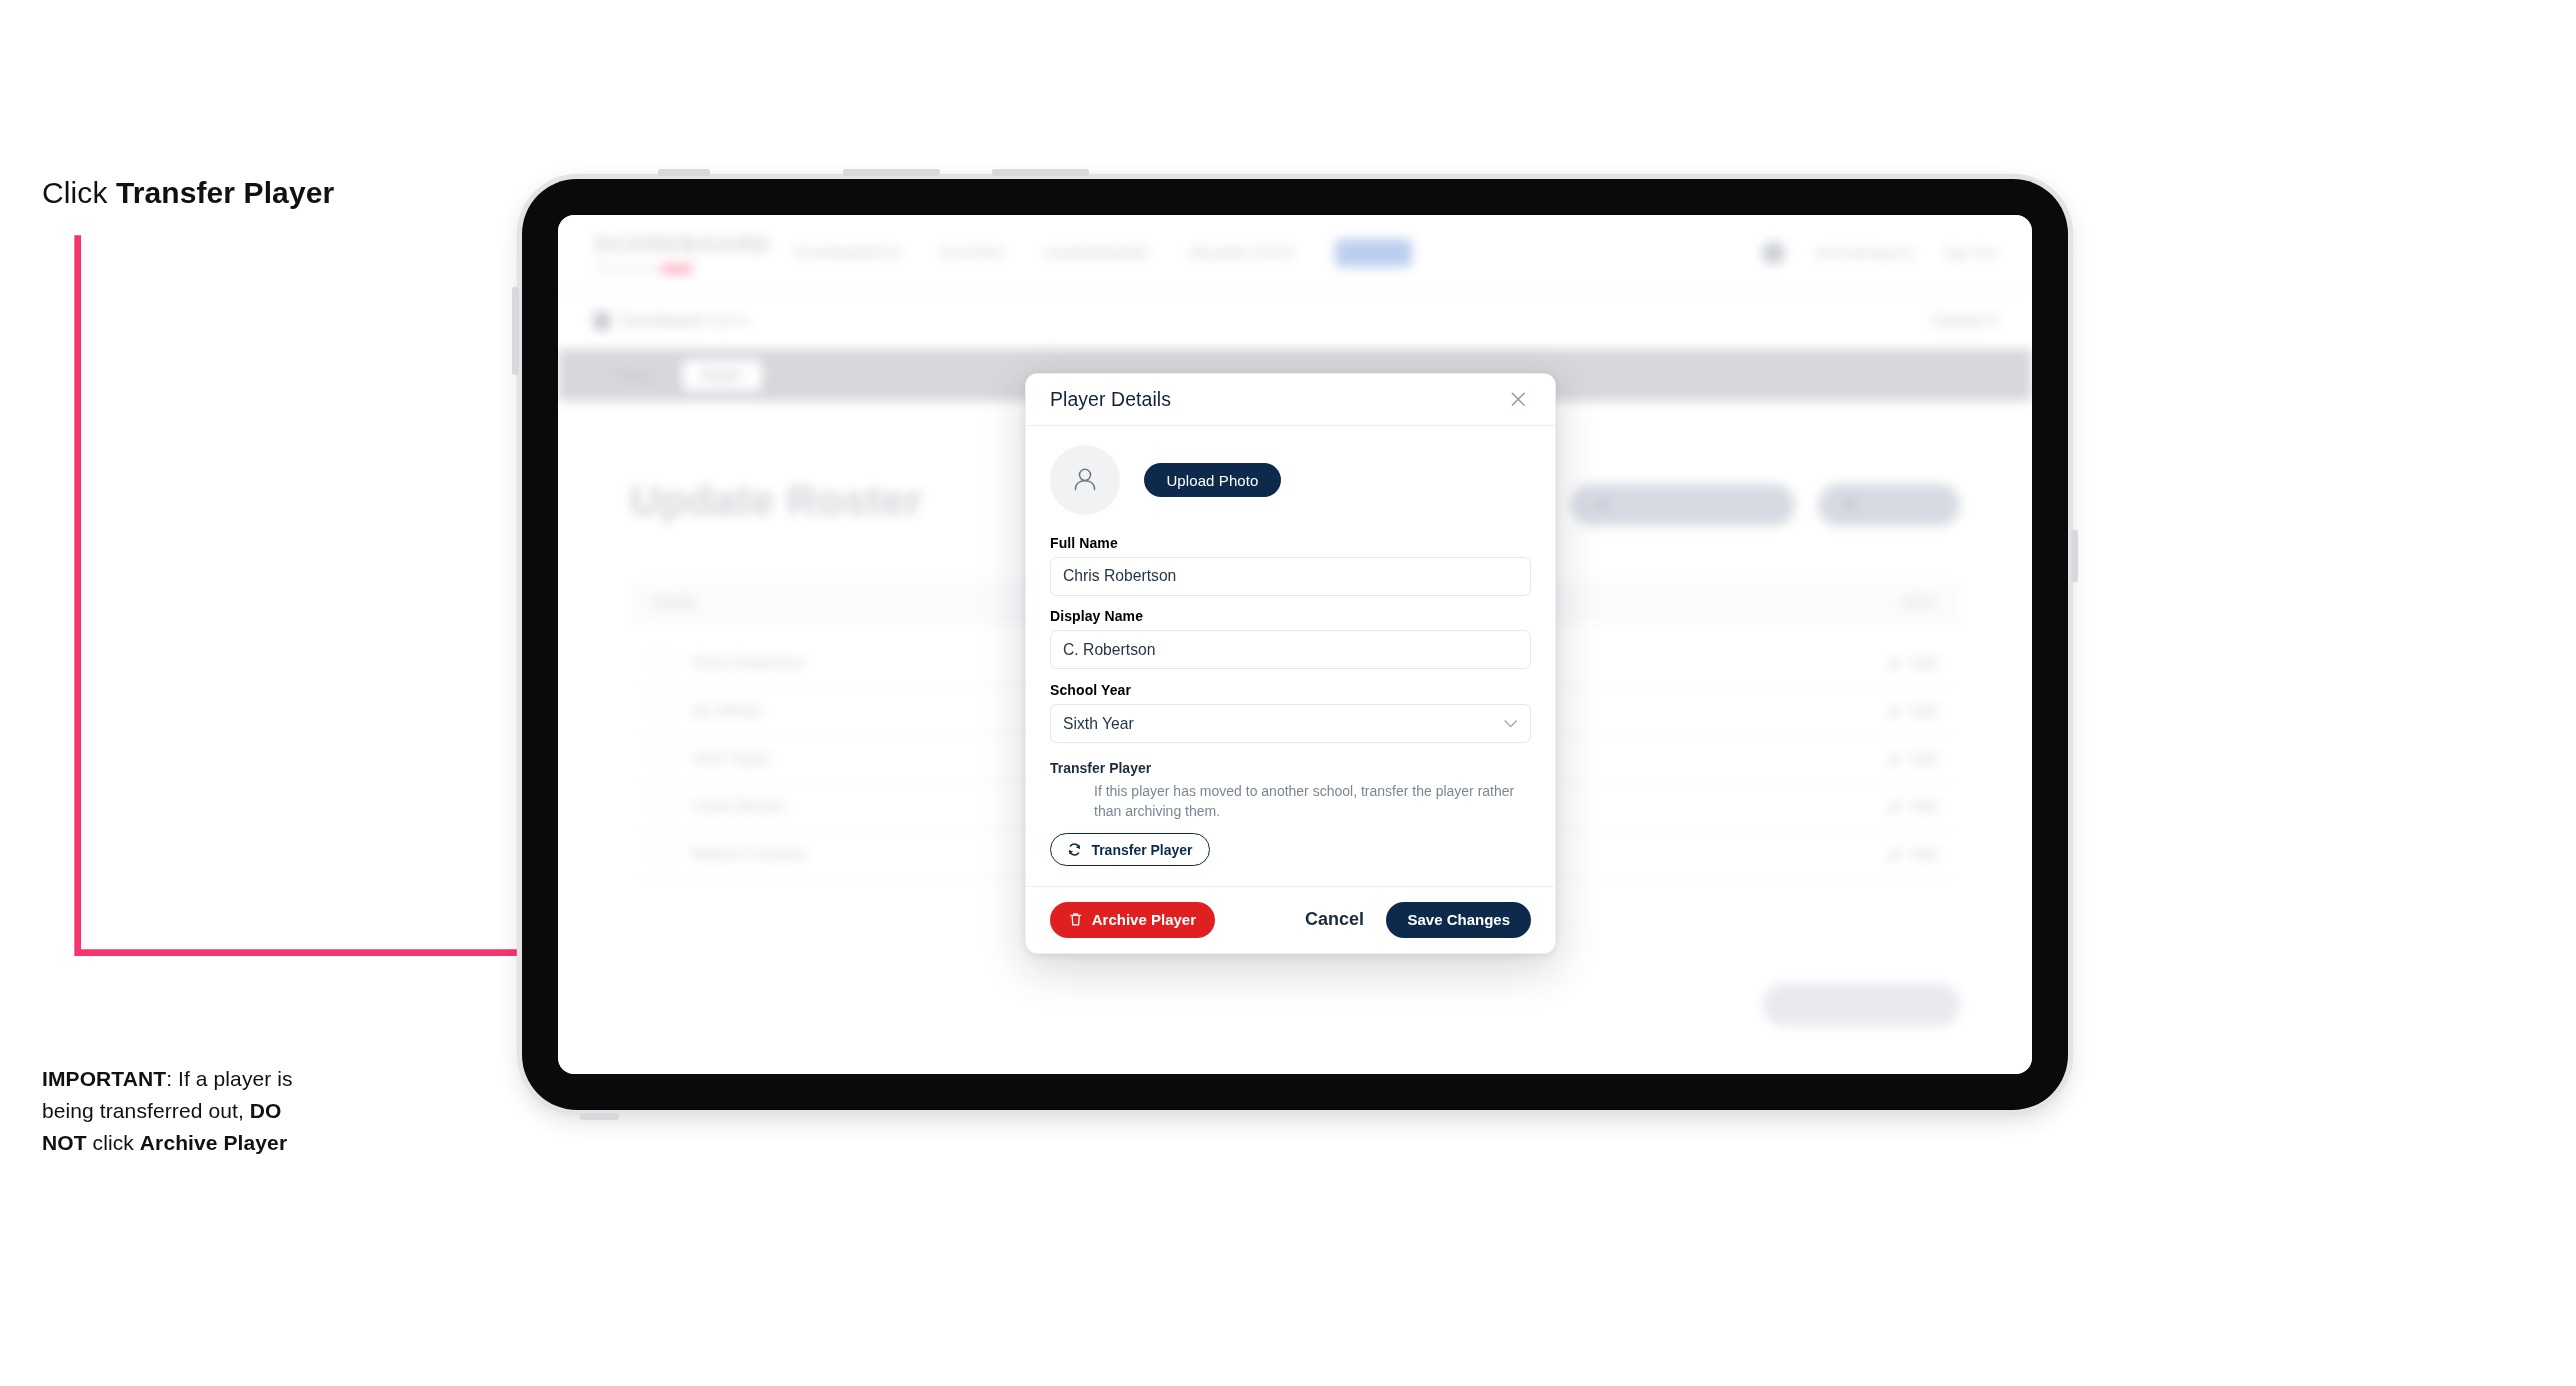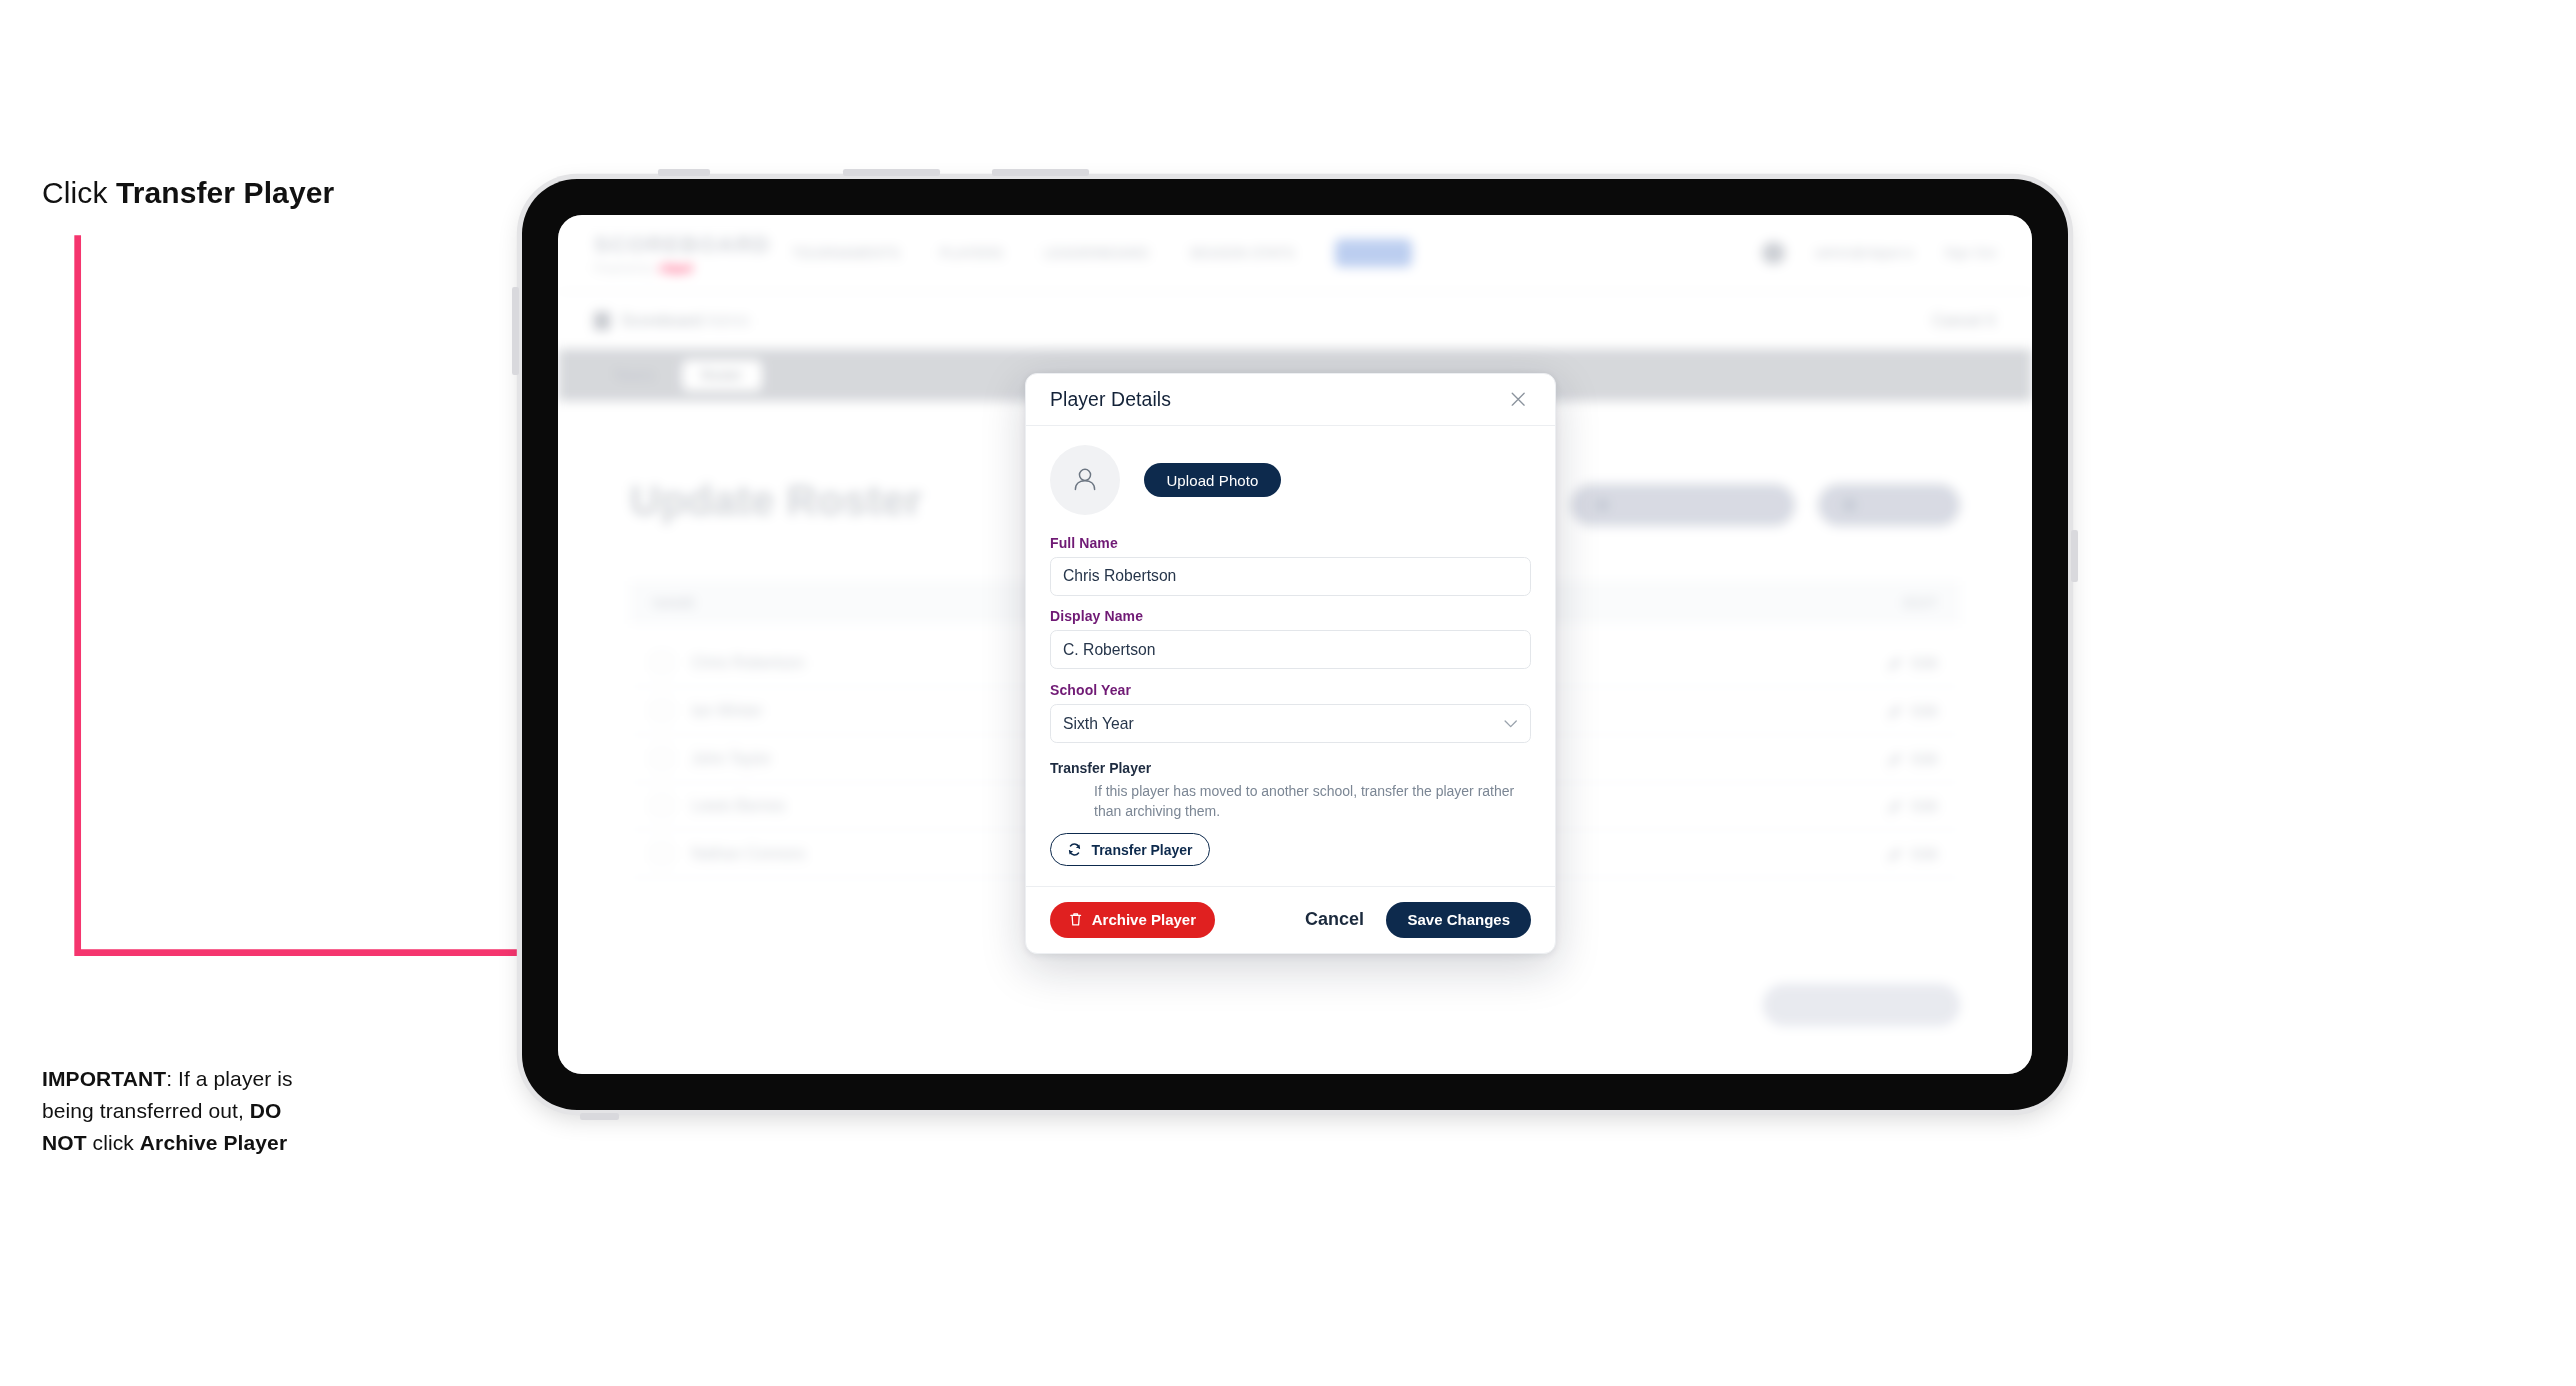--- a/index.html
+++ b/index.html
@@ -73,21 +73,21 @@
   .btn-bottom-1 { left: 58px; bottom: -9.7px; width: 39px; height: 6.7px; }
   .btn-right-1 { right: -9.7px; top: 351px; width: 6.7px; height: 52px; }
 
   .screen {
     position: absolute;
     left: 36px;
     top: 36px;
     right: 36px;
     bottom: 36px;
     background: #ffffff;
-    border-radius: 24px;
+    border-radius: 16px;
     overflow: hidden;
   }
 
   
   .app {
     position: absolute;
     inset: 0;
     filter: blur(5.2px);
     opacity: 0.95;
     background: #ffffff;
@@ -220,21 +220,21 @@
   }
   .upload-btn {
     background: #0d2a4d; color: #ffffff; border: none;
     border-radius: 22.4px; height: 34px; padding: 0 22.4px;
     font-size: 15px; font-family: "Liberation Sans", sans-serif;
     cursor: pointer; letter-spacing: 0.1px;
   }
 
   .field { margin-bottom: 12.7px; }
   .field-label {
-    font-size: 14px; color: #701a75; font-weight: 600;
+    font-size: 14px; color: #000000; font-weight: 600;
     margin-bottom: 6px; letter-spacing: 0.1px;
   }
   .field-input {
     width: 100%; height: 39px;
     border: 0.7px solid #e3e6ea; border-radius: 6.7px;
     padding: 0 12px; font-size: 15.7px; color: #26354a;
     font-family: "Liberation Sans", sans-serif;
     background: #ffffff; outline: none;
   }
   .select-wrap { position: relative; }

